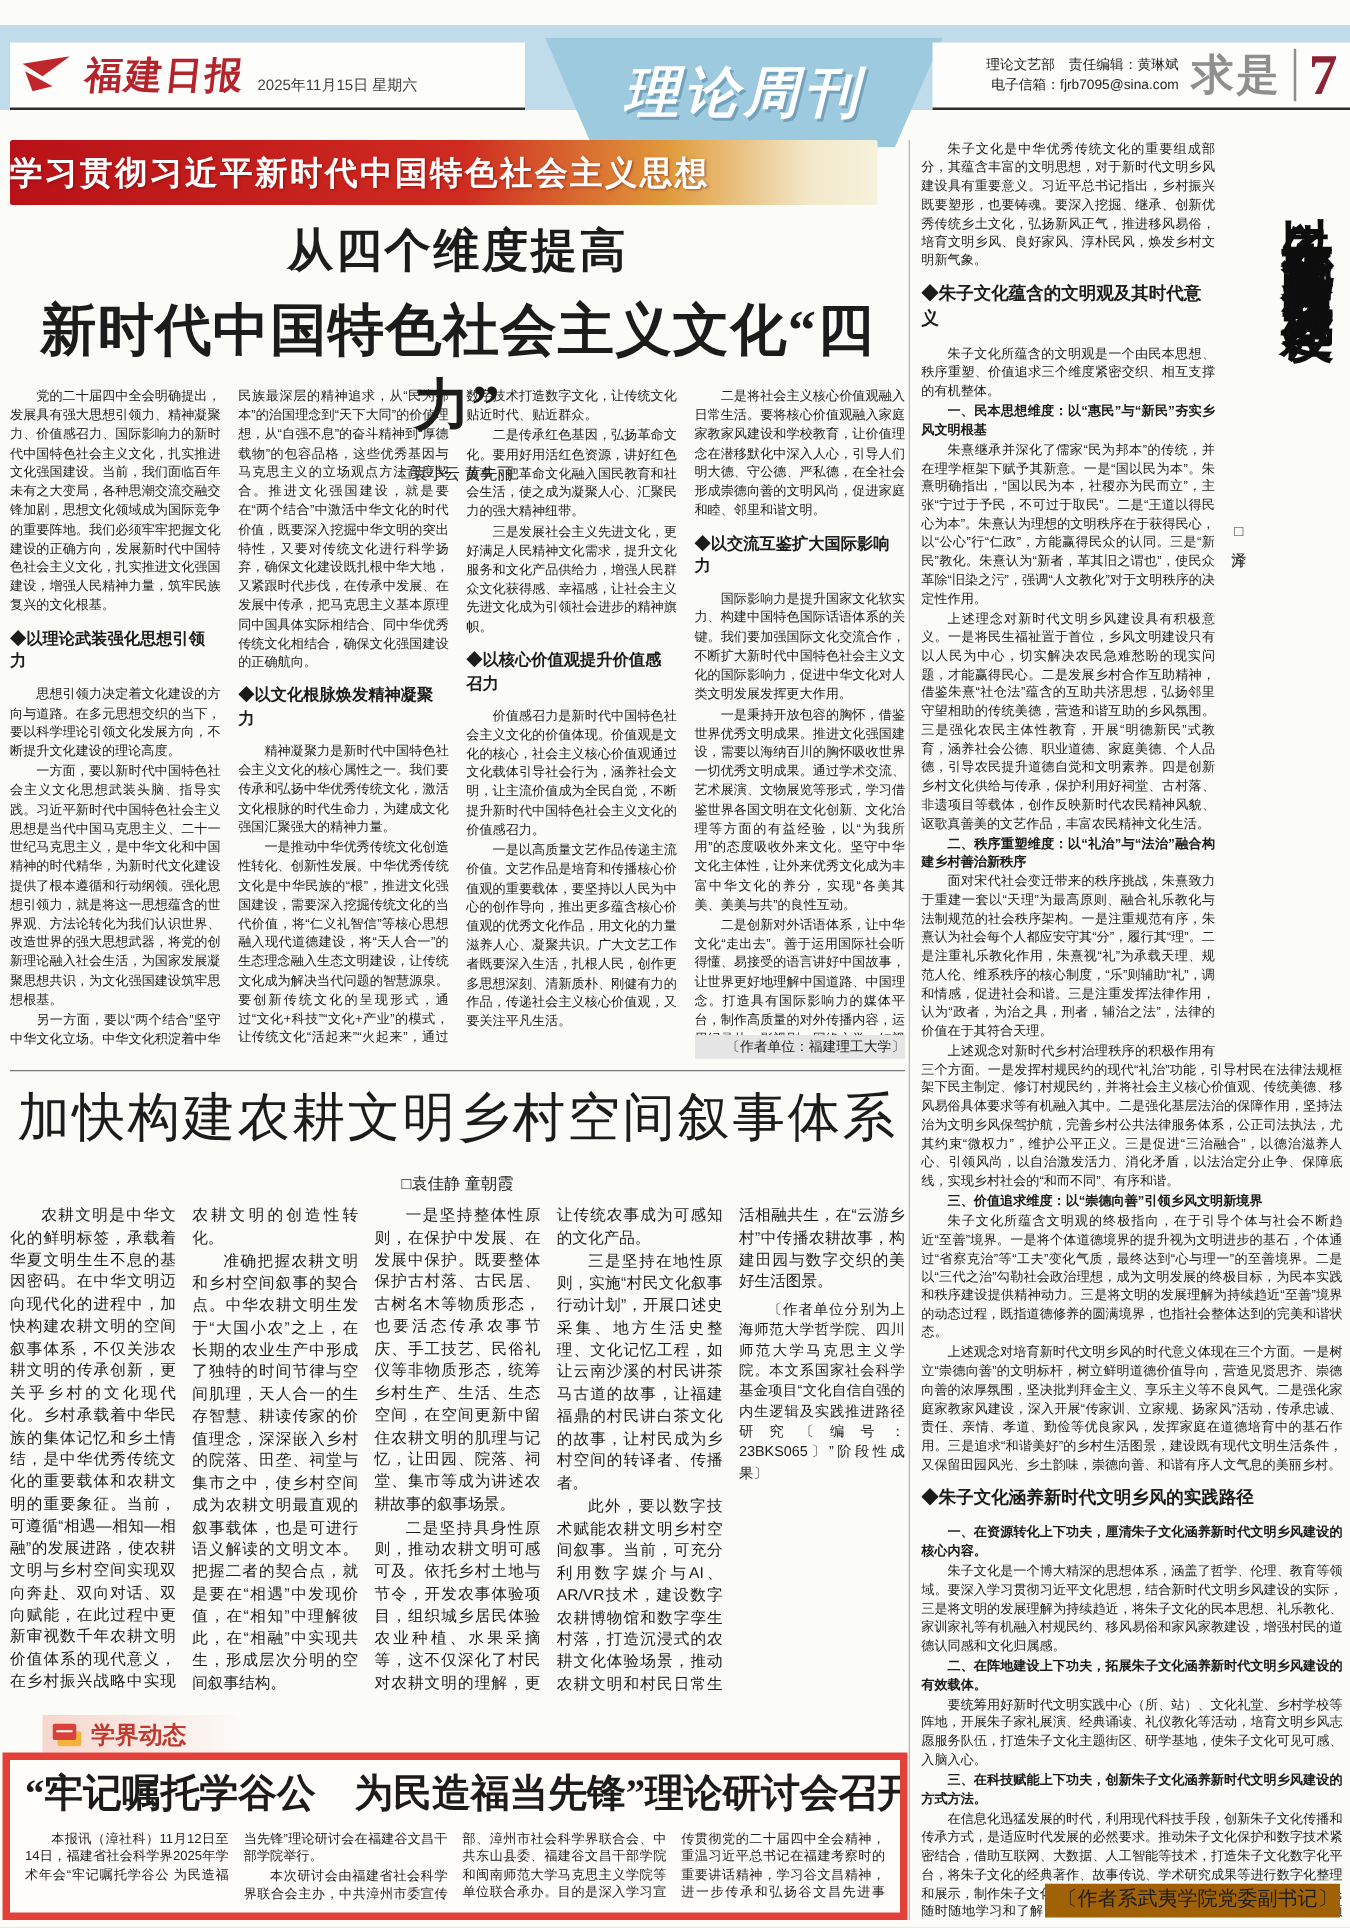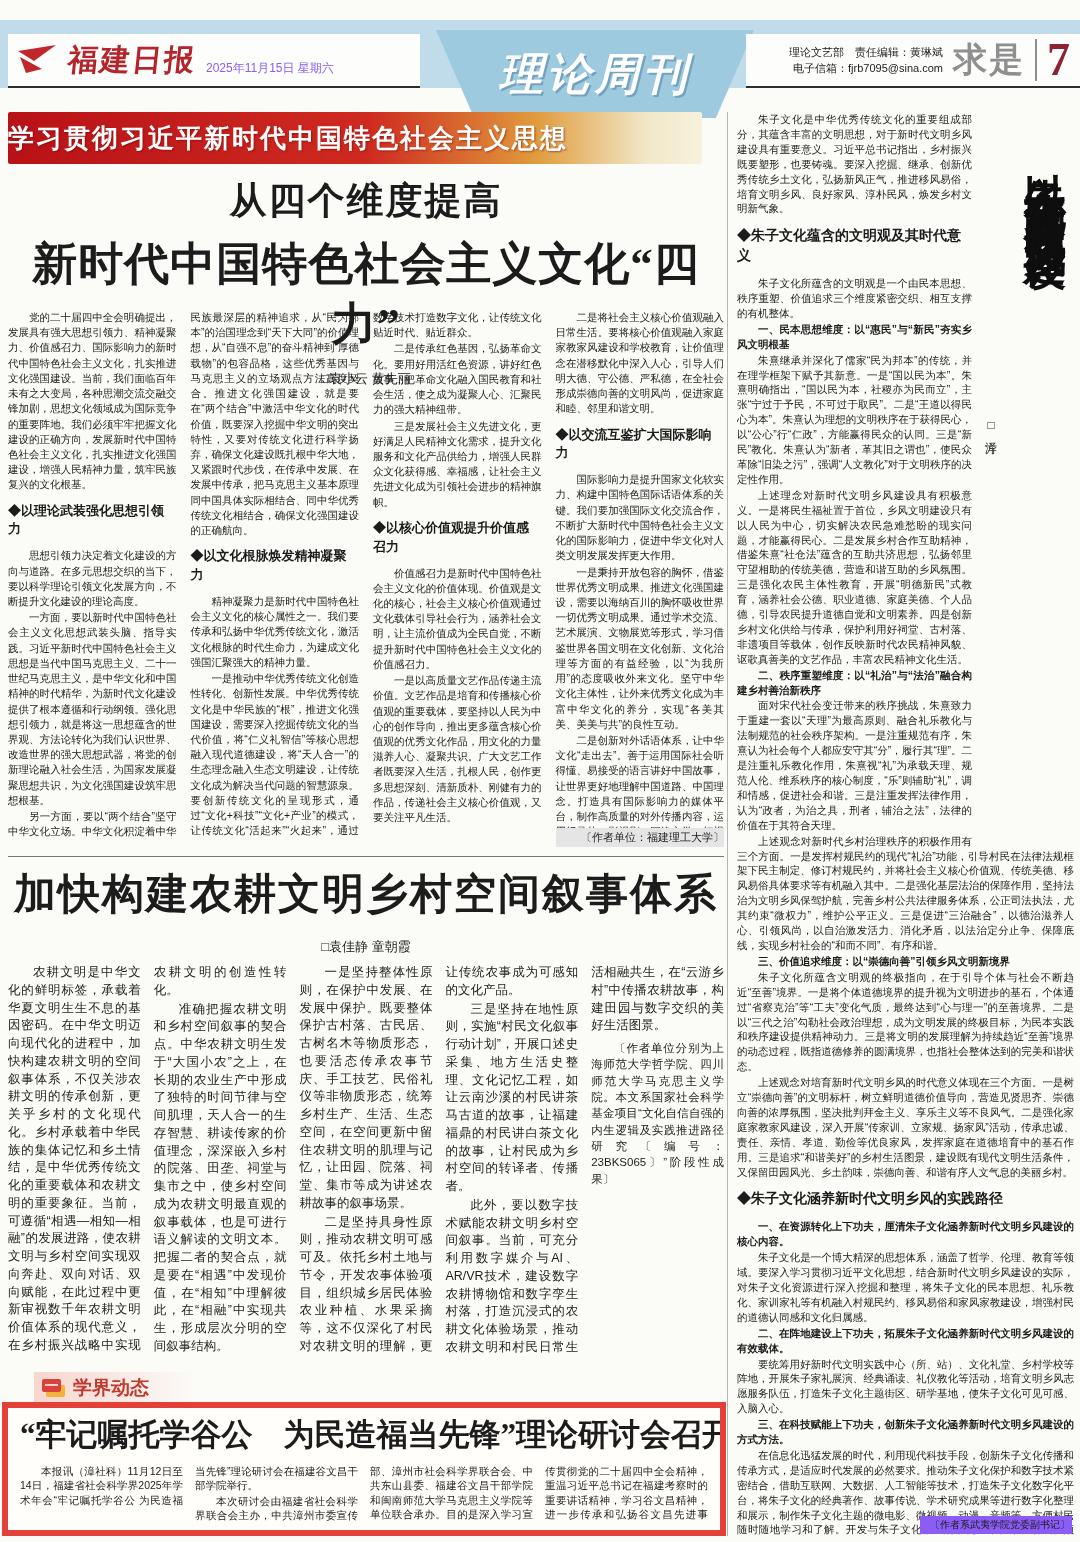--- a/index.html
+++ b/index.html
@@ -8,21 +8,21 @@
   
   .kicker{position:absolute;top:3px;left:0;width:100%;text-align:center;font-size:11px;
           letter-spacing:15px;color:#98a8b0;font-weight:bold;}
   .band{position:absolute;top:20px;left:0;width:1080px;height:68px;background:#c0dbe9;}
   .band-left{position:absolute;top:14px;left:8px;width:412px;height:54px;background:#fdfdfc;
              border-bottom:2px solid #2e2e2e;display:flex;align-items:center;gap:10px;
              padding:0 10px;box-sizing:border-box;}
   .flag-icon{flex:0 0 auto;}
   .paper-name{font-family:"Liberation Serif",serif;color:#b3242b;font-weight:900;font-size:30px;
               letter-spacing:2px;transform:skewX(-6deg);white-space:nowrap;}
-  .date{font-size:12px;color:#8b5cf6;margin-top:16px;white-space:nowrap;}
+  .date{font-size:12px;color:#404040;margin-top:16px;white-space:nowrap;}
   .band-center{position:absolute;top:10px;left:436px;width:318px;height:88px;background:#9ecadf;
                clip-path:polygon(0 0,100% 0,88% 100%,12% 100%);display:flex;align-items:center;
                justify-content:center;}
   .plate-text{font-family:"Liberation Serif",serif;font-style:italic;font-weight:900;font-size:44px;
               color:#fff;letter-spacing:4px;text-shadow:2px 2px 0 rgba(80,130,160,.55);white-space:nowrap;}
   .band-right{position:absolute;top:14px;right:0;width:334px;height:54px;background:#fdfdfc;
               border-bottom:2px solid #2e2e2e;display:flex;align-items:center;justify-content:flex-end;
               gap:10px;padding:0 10px;box-sizing:border-box;}
   .dept{text-align:right;font-size:11px;color:#222;line-height:1.5;white-space:nowrap;}
   .brand{font-family:"Liberation Serif",serif;font-weight:900;font-size:34px;color:#8f8f8f;
@@ -46,21 +46,21 @@
   .blk.p{text-indent:2em;}
   .blk.h{font-weight:bold;text-align:left;text-indent:0;font-family:"Liberation Serif",serif;
          font-size:13px;margin:9px 0;}
   .blk.sub{font-weight:bold;text-indent:2em;}
   .blk.sign{text-align:right;margin-top:5px;}
   .a1-sign{position:absolute;top:828px;left:556px;width:168px;text-align:right;font-size:11px;
            background:#e5e5e5;padding:2px 0;}
   .rule-h{position:absolute;top:856px;left:8px;width:716px;border-top:1px solid #777;}
   
   .a2-head{position:absolute;top:866px;left:8px;width:716px;text-align:center;}
-  .a2-title{font-family:"Liberation Serif",serif;font-weight:700;font-size:42px;letter-spacing:2px;}
+  .a2-title{font-family:"Liberation Serif",serif;font-weight:400;font-size:42px;letter-spacing:2px;}
   .a2-body{position:absolute;top:964px;left:8px;width:716px;height:402px;column-count:5;column-gap:13px;
            column-fill:auto;font-size:12.5px;line-height:1.42;text-align:justify;overflow:hidden;}
   .a2-body .blk.sign{text-align:justify;text-indent:2em;font-size:11.5px;}
   
   .acad-label{position:absolute;top:1372px;left:6px;display:flex;align-items:center;gap:7px;
               font-size:19px;font-weight:900;color:#c13a30;padding:3px 46px 3px 8px;
               background:linear-gradient(90deg,#f7d6ce,rgba(247,214,206,0));margin-left:28px;}
   .acad-box{position:absolute;top:1402px;left:2px;width:724px;height:134px;border:6px solid #e4403a;
             background:#fffefb;padding:4px 12px;box-sizing:border-box;overflow:hidden;}
   .acad-title{font-size:31px;font-weight:900;text-align:center;font-family:"Liberation Serif",serif;
@@ -69,21 +69,21 @@
              line-height:1.38;text-align:justify;overflow:hidden;}
   
   .vrule{position:absolute;top:112px;left:727px;width:1px;height:1424px;background:#b5b5b5;}
   .a3{position:absolute;top:112px;left:737px;width:337px;height:1426px;font-size:10.5px;line-height:1.42;
       text-align:justify;overflow:hidden;}
   .a3 .blk.h{font-size:14px;margin:10px 0;}
   .a3-float{float:right;width:92px;height:712px;position:relative;margin:10px 0 12px 10px;}
   .a3-vtitle{position:absolute;top:18px;right:0;writing-mode:vertical-rl;
              font-family:"Liberation Serif",serif;font-weight:900;font-size:42px;letter-spacing:5px;color:#0e0e0e;}
   .a3-vauthor{position:absolute;top:296px;left:0;writing-mode:vertical-rl;font-size:12px;color:#333;}
-  .a3-sign{position:absolute;bottom:4px;right:2px;background:#8b5cf6;padding:2px 2px 2px 10px;font-size:10px;}
+  .a3-sign{position:absolute;bottom:4px;right:2px;background:#a16207;padding:2px 2px 2px 10px;font-size:16px;}
 </style>
 </head>
 <body>
 
 <div class="page">
 
 
   <div class="band">
     <div class="band-left">
       <svg class="flag-icon" width="40" height="30" viewBox="0 0 40 30">
@@ -188,20 +188,20 @@
       <div class="blk p">朱熹继承并深化了儒家“民为邦本”的传统，并在理学框架下赋予其新意。一是“国以民为本”。朱熹明确指出，“国以民为本，社稷亦为民而立”，主张“宁过于予民，不可过于取民”。二是“王道以得民心为本”。朱熹认为理想的文明秩序在于获得民心，以“公心”行“仁政”，方能赢得民众的认同。三是“新民”教化。朱熹认为“新者，革其旧之谓也”，使民众革除“旧染之污”，强调“人文教化”对于文明秩序的决定性作用。</div>
       <div class="blk p">上述理念对新时代文明乡风建设具有积极意义。一是将民生福祉置于首位，乡风文明建设只有以人民为中心，切实解决农民急难愁盼的现实问题，才能赢得民心。二是发展乡村合作互助精神，借鉴朱熹“社仓法”蕴含的互助共济思想，弘扬邻里守望相助的传统美德，营造和谐互助的乡风氛围。三是强化农民主体性教育，开展“明德新民”式教育，涵养社会公德、职业道德、家庭美德、个人品德，引导农民提升道德自觉和文明素养。四是创新乡村文化供给与传承，保护利用好祠堂、古村落、非遗项目等载体，创作反映新时代农民精神风貌、讴歌真善美的文艺作品，丰富农民精神文化生活。</div>
       <div class="blk sub">二、秩序重塑维度：以“礼治”与“法治”融合构建乡村善治新秩序</div>
       <div class="blk p">面对宋代社会变迁带来的秩序挑战，朱熹致力于重建一套以“天理”为最高原则、融合礼乐教化与法制规范的社会秩序架构。一是注重规范有序，朱熹认为社会每个人都应安守其“分”，履行其“理”。二是注重礼乐教化作用，朱熹视“礼”为承载天理、规范人伦、维系秩序的核心制度，“乐”则辅助“礼”，调和情感，促进社会和谐。三是注重发挥法律作用，认为“政者，为治之具，刑者，辅治之法”，法律的价值在于其符合天理。</div>
       <div class="blk p">上述观念对新时代乡村治理秩序的积极作用有三个方面。一是发挥村规民约的现代“礼治”功能，引导村民在法律法规框架下民主制定、修订村规民约，并将社会主义核心价值观、传统美德、移风易俗具体要求等有机融入其中。二是强化基层法治的保障作用，坚持法治为文明乡风保驾护航，完善乡村公共法律服务体系，公正司法执法，尤其约束“微权力”，维护公平正义。三是促进“三治融合”，以德治滋养人心、引领风尚，以自治激发活力、消化矛盾，以法治定分止争、保障底线，实现乡村社会的“和而不同”、有序和谐。</div>
       <div class="blk sub">三、价值追求维度：以“崇德向善”引领乡风文明新境界</div>
       <div class="blk p">朱子文化所蕴含文明观的终极指向，在于引导个体与社会不断趋近“至善”境界。一是将个体道德境界的提升视为文明进步的基石，个体通过“省察克治”等“工夫”变化气质，最终达到“心与理一”的至善境界。二是以“三代之治”勾勒社会政治理想，成为文明发展的终极目标，为民本实践和秩序建设提供精神动力。三是将文明的发展理解为持续趋近“至善”境界的动态过程，既指道德修养的圆满境界，也指社会整体达到的完美和谐状态。</div>
       <div class="blk p">上述观念对培育新时代文明乡风的时代意义体现在三个方面。一是树立“崇德向善”的文明标杆，树立鲜明道德价值导向，营造见贤思齐、崇德向善的浓厚氛围，坚决批判拜金主义、享乐主义等不良风气。二是强化家庭家教家风建设，深入开展“传家训、立家规、扬家风”活动，传承忠诚、责任、亲情、孝道、勤俭等优良家风，发挥家庭在道德培育中的基石作用。三是追求“和谐美好”的乡村生活图景，建设既有现代文明生活条件，又保留田园风光、乡土韵味，崇德向善、和谐有序人文气息的美丽乡村。</div>
       <div class="blk h">◆朱子文化涵养新时代文明乡风的实践路径</div>
       <div class="blk sub">一、在资源转化上下功夫，厘清朱子文化涵养新时代文明乡风建设的核心内容。</div>
-      <div class="blk p">朱子文化是一个博大精深的思想体系，涵盖了哲学、伦理、教育等领域。要深入学习贯彻习近平文化思想，结合新时代文明乡风建设的实际，对朱子文化资源进行深入挖掘和整理，将朱子文化的民本思想、礼乐教化、家训家礼等有机融入村规民约、移风易俗和家风家教建设，增强村民的道德认同感和文化归属感。</div>
+      <div class="blk p">朱子文化是一个博大精深的思想体系，涵盖了哲学、伦理、教育等领域。要深入学习贯彻习近平文化思想，结合新时代文明乡风建设的实际，三是将文明的发展理解为持续趋近，将朱子文化的民本思想、礼乐教化、家训家礼等有机融入村规民约、移风易俗和家风家教建设，增强村民的道德认同感和文化归属感。</div>
       <div class="blk sub">二、在阵地建设上下功夫，拓展朱子文化涵养新时代文明乡风建设的有效载体。</div>
       <div class="blk p">要统筹用好新时代文明实践中心（所、站）、文化礼堂、乡村学校等阵地，开展朱子家礼展演、经典诵读、礼仪教化等活动，培育文明乡风志愿服务队伍，打造朱子文化主题街区、研学基地，使朱子文化可见可感、入脑入心。</div>
       <div class="blk sub">三、在科技赋能上下功夫，创新朱子文化涵养新时代文明乡风建设的方式方法。</div>
       <div class="blk p">在信息化迅猛发展的时代，利用现代科技手段，创新朱子文化传播和传承方式，是适应时代发展的必然要求。推动朱子文化保护和数字技术紧密结合，借助互联网、大数据、人工智能等技术，打造朱子文化数字化平台，将朱子文化的经典著作、故事传说、学术研究成果等进行数字化整理和展示，制作朱子文化主题的微电影、微视频、动漫、音频等，方便村民随时随地学习和了解。开发与朱子文化相关的手机应用程序、动画视频等，以更加生动有趣的方式传播朱子文化，让村民在沉浸式体验中共建共享，为乡风文明建设持续供能。利用虚拟现实（VR）、增强现实（AR）等技术，开发朱子文化线上体验项目，搭建朱子文化数字传播矩阵，让游客在虚拟环境中感受朱子文化的深刻内涵和时代价值。</div>
     </div>
 
 </div>
 
 </body></html>

